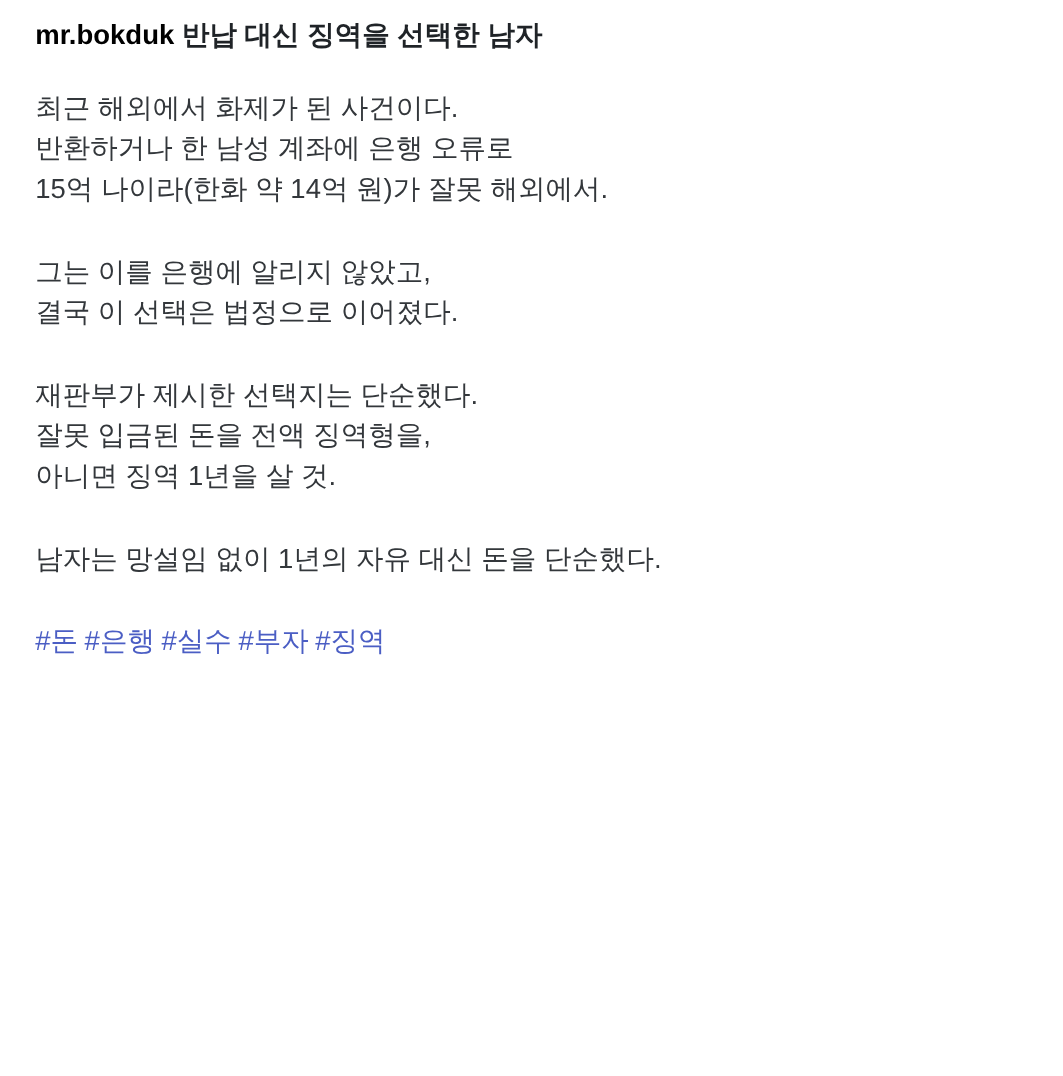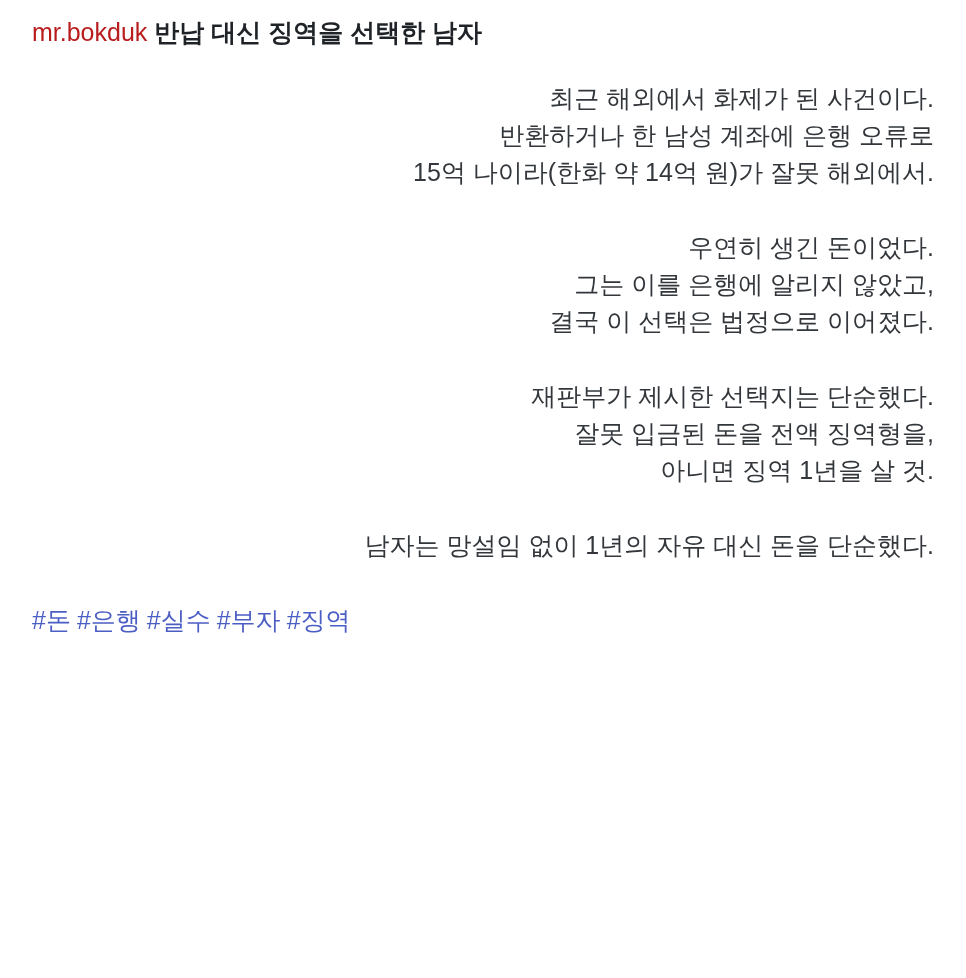--- a/index.html
+++ b/index.html
@@ -19,36 +19,35 @@
     box-sizing: border-box;
   }
   .post-header {
     font-size: 25px;
     line-height: 1.45;
     color: #1f2327;
     margin-bottom: 30px;
     white-space: nowrap;
   }
   .author {
-    font-weight: normal;
-    color: #b91c1c;
+    font-weight: bold;
+    color: #000000;
   }
   .header-title {
     font-weight: bold;
   }
   .body-block {
     font-size: 25px;
     line-height: 1.48;
     color: #33373b;
     margin: 0 0 38px 0;
   }
   .body-block .line {
     display: block;
     white-space: nowrap;
-    text-align: right;
   }
   .tags {
     font-size: 25px;
     line-height: 1.45;
     color: #4b5ec4;
     margin-top: 18px;
   }
   .tag {
     color: #4b5ec4;
     text-decoration: none;
@@ -65,21 +64,20 @@
     <span class="header-title">반납 대신 징역을 선택한 남자</span>
   </div>
 
   <div class="body-block">
     <span class="line">최근 해외에서 화제가 된 사건이다.</span>
     <span class="line">반환하거나 한 남성 계좌에 은행 오류로</span>
     <span class="line">15억 나이라(한화 약 14억 원)가 잘못 해외에서.</span>
   </div>
 
   <div class="body-block">
-    <span class="line">우연히 생긴 돈이었다.</span>
     <span class="line">그는 이를 은행에 알리지 않았고,</span>
     <span class="line">결국 이 선택은 법정으로 이어졌다.</span>
   </div>
 
   <div class="body-block">
     <span class="line">재판부가 제시한 선택지는 단순했다.</span>
     <span class="line">잘못 입금된 돈을 전액 징역형을,</span>
     <span class="line">아니면 징역 1년을 살 것.</span>
   </div>
 

